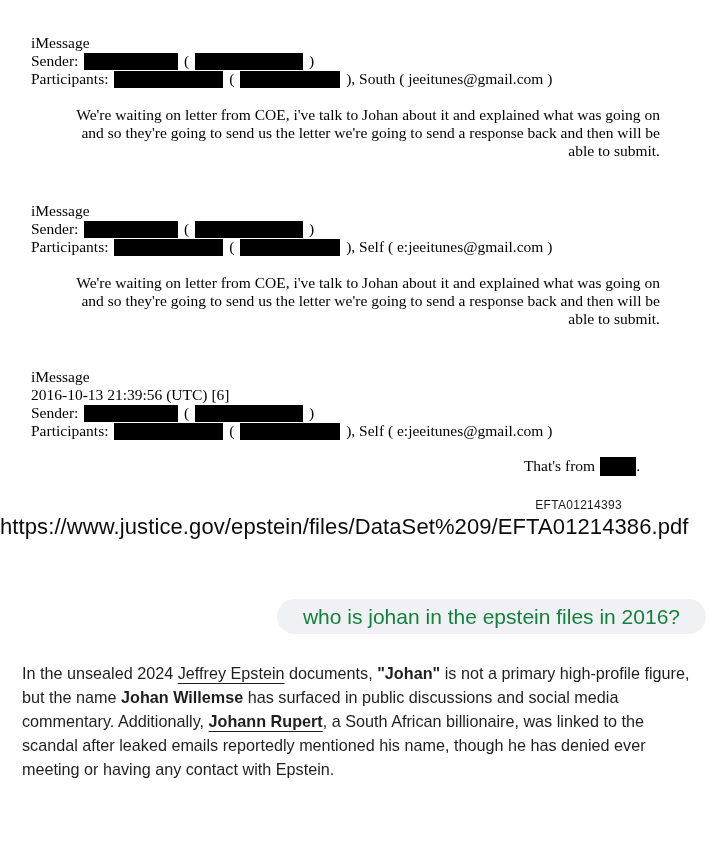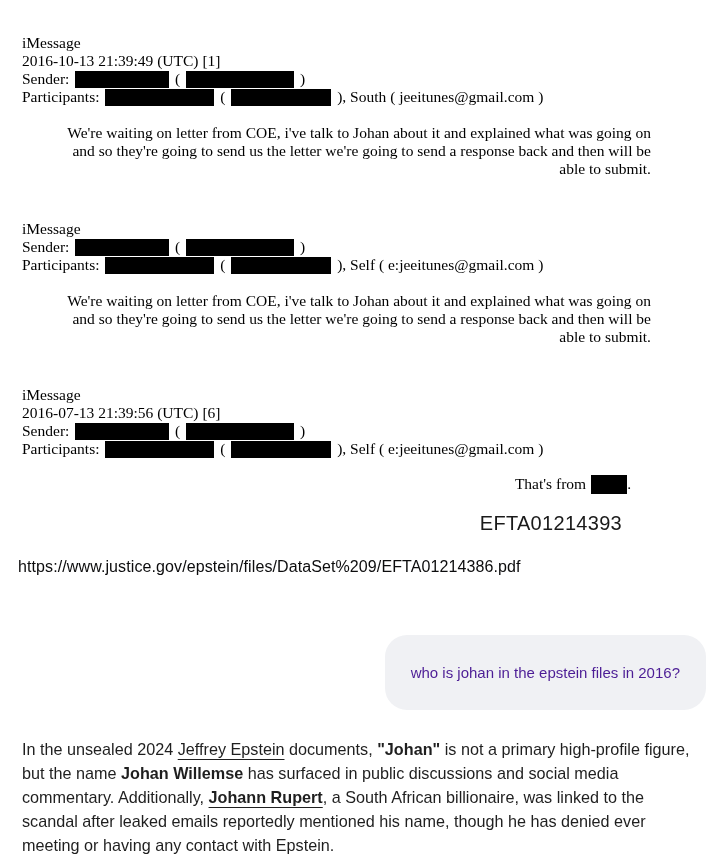--- a/index.html
+++ b/index.html
@@ -7,21 +7,21 @@
   body {
     width:718px; height:862px;
     position:relative; overflow:hidden;
     font-family:"Liberation Sans", sans-serif;
   }
 
   
   .doc {
     font-family:"Liberation Serif", serif;
     font-size:15.5px; line-height:18px; color:#000;
-    padding:34px 0 0 22px;
+    padding:34px 0 0 31px;
   }
   .doc-block { white-space:nowrap; }
   .doc-block-2 { margin-top:42px; }
   .doc-block-3 { margin-top:40px; }
 
   .redact {
     display:inline-block; background:#000;
     height:17px; vertical-align:-4px;
     margin:0 2px;
   }
@@ -31,42 +31,42 @@
   .r-part-2   { width:100px; }
   .r-small    { width:36px; height:19px; vertical-align:-5px; margin-left:5px; margin-right:0; }
 
   .msg-body {
     margin:18px 0 0 29px; width:600px; white-space:normal;text-align:right;
   }
   .msg-body-3 { margin-top:17px;margin-left:9px; }
 
   .bates {
     font-family:"Liberation Sans", sans-serif;
-    font-size:20px; color:#1a1a1a;
+    font-size:12px; color:#1a1a1a;
     text-align:right; padding-right:96px; margin-top:20px;
     letter-spacing:0.3px;
   }
 
   
   .source-url {
     font-family:"Liberation Sans", sans-serif;
-    font-size:16px; color:#0c0c0d;
-    padding-left:18px; margin-top:26px;
+    font-size:22px; color:#0c0c0d;
+    
     letter-spacing:0.1px;
   }
 
   
   .chat-row {
     display:flex; justify-content:flex-end;
     padding-right:12px; margin-top:59px;
   }
   .user-bubble {
-    background:#f0f1f4; color:#4c1d95;
-    font-size:15px; line-height:19px;
-    padding:28px 26px; border-radius:22px;
+    background:#f0f1f4; color:#15803d;
+    font-size:21px; line-height:19px;
+    padding:8px 26px; border-radius:22px;
     max-width:560px;
   }
 
   .response {
     margin:27px 0 0 22px; width:678px;
     font-size:16.2px; line-height:24px; color:#1f1f1f;
   }
   .bold { font-weight:bold; }
   .entity {
     text-decoration-line:underline;
@@ -77,21 +77,20 @@
     text-decoration:underline;
   }
 </style>
 </head>
 <body>
 
 <div class="doc">
 
   <div class="doc-block">
     <div>iMessage</div>
-    <div>2016-10-13 21:39:49 (UTC) [1]</div>
     <div>
       <span>Sender:</span>
       <span class="redact r-sender-1"></span>
       <span>(</span>
       <span class="redact r-sender-2"></span>
       <span>)</span>
     </div>
     <div>
       <span>Participants:</span>
       <span class="redact r-part-1"></span>
@@ -116,21 +115,21 @@
       <span class="redact r-part-1"></span>
       <span>(</span>
       <span class="redact r-part-2"></span>
       <span>), Self ( e:jeeitunes@gmail.com )</span>
     </div>
     <div class="msg-body">We're waiting on letter from COE, i've talk to Johan about it and explained what was going on and so they're going to send us the letter we're going to send a response back and then will be able to submit.</div>
   </div>
 
   <div class="doc-block doc-block-3">
     <div>iMessage</div>
-    <div>2016-07-13 21:39:56 (UTC) [6]</div>
+    <div>2016-10-13 21:39:56 (UTC) [6]</div>
     <div>
       <span>Sender:</span>
       <span class="redact r-sender-1"></span>
       <span>(</span>
       <span class="redact r-sender-2"></span>
       <span>)</span>
     </div>
     <div>
       <span>Participants:</span>
       <span class="redact r-part-1"></span>

